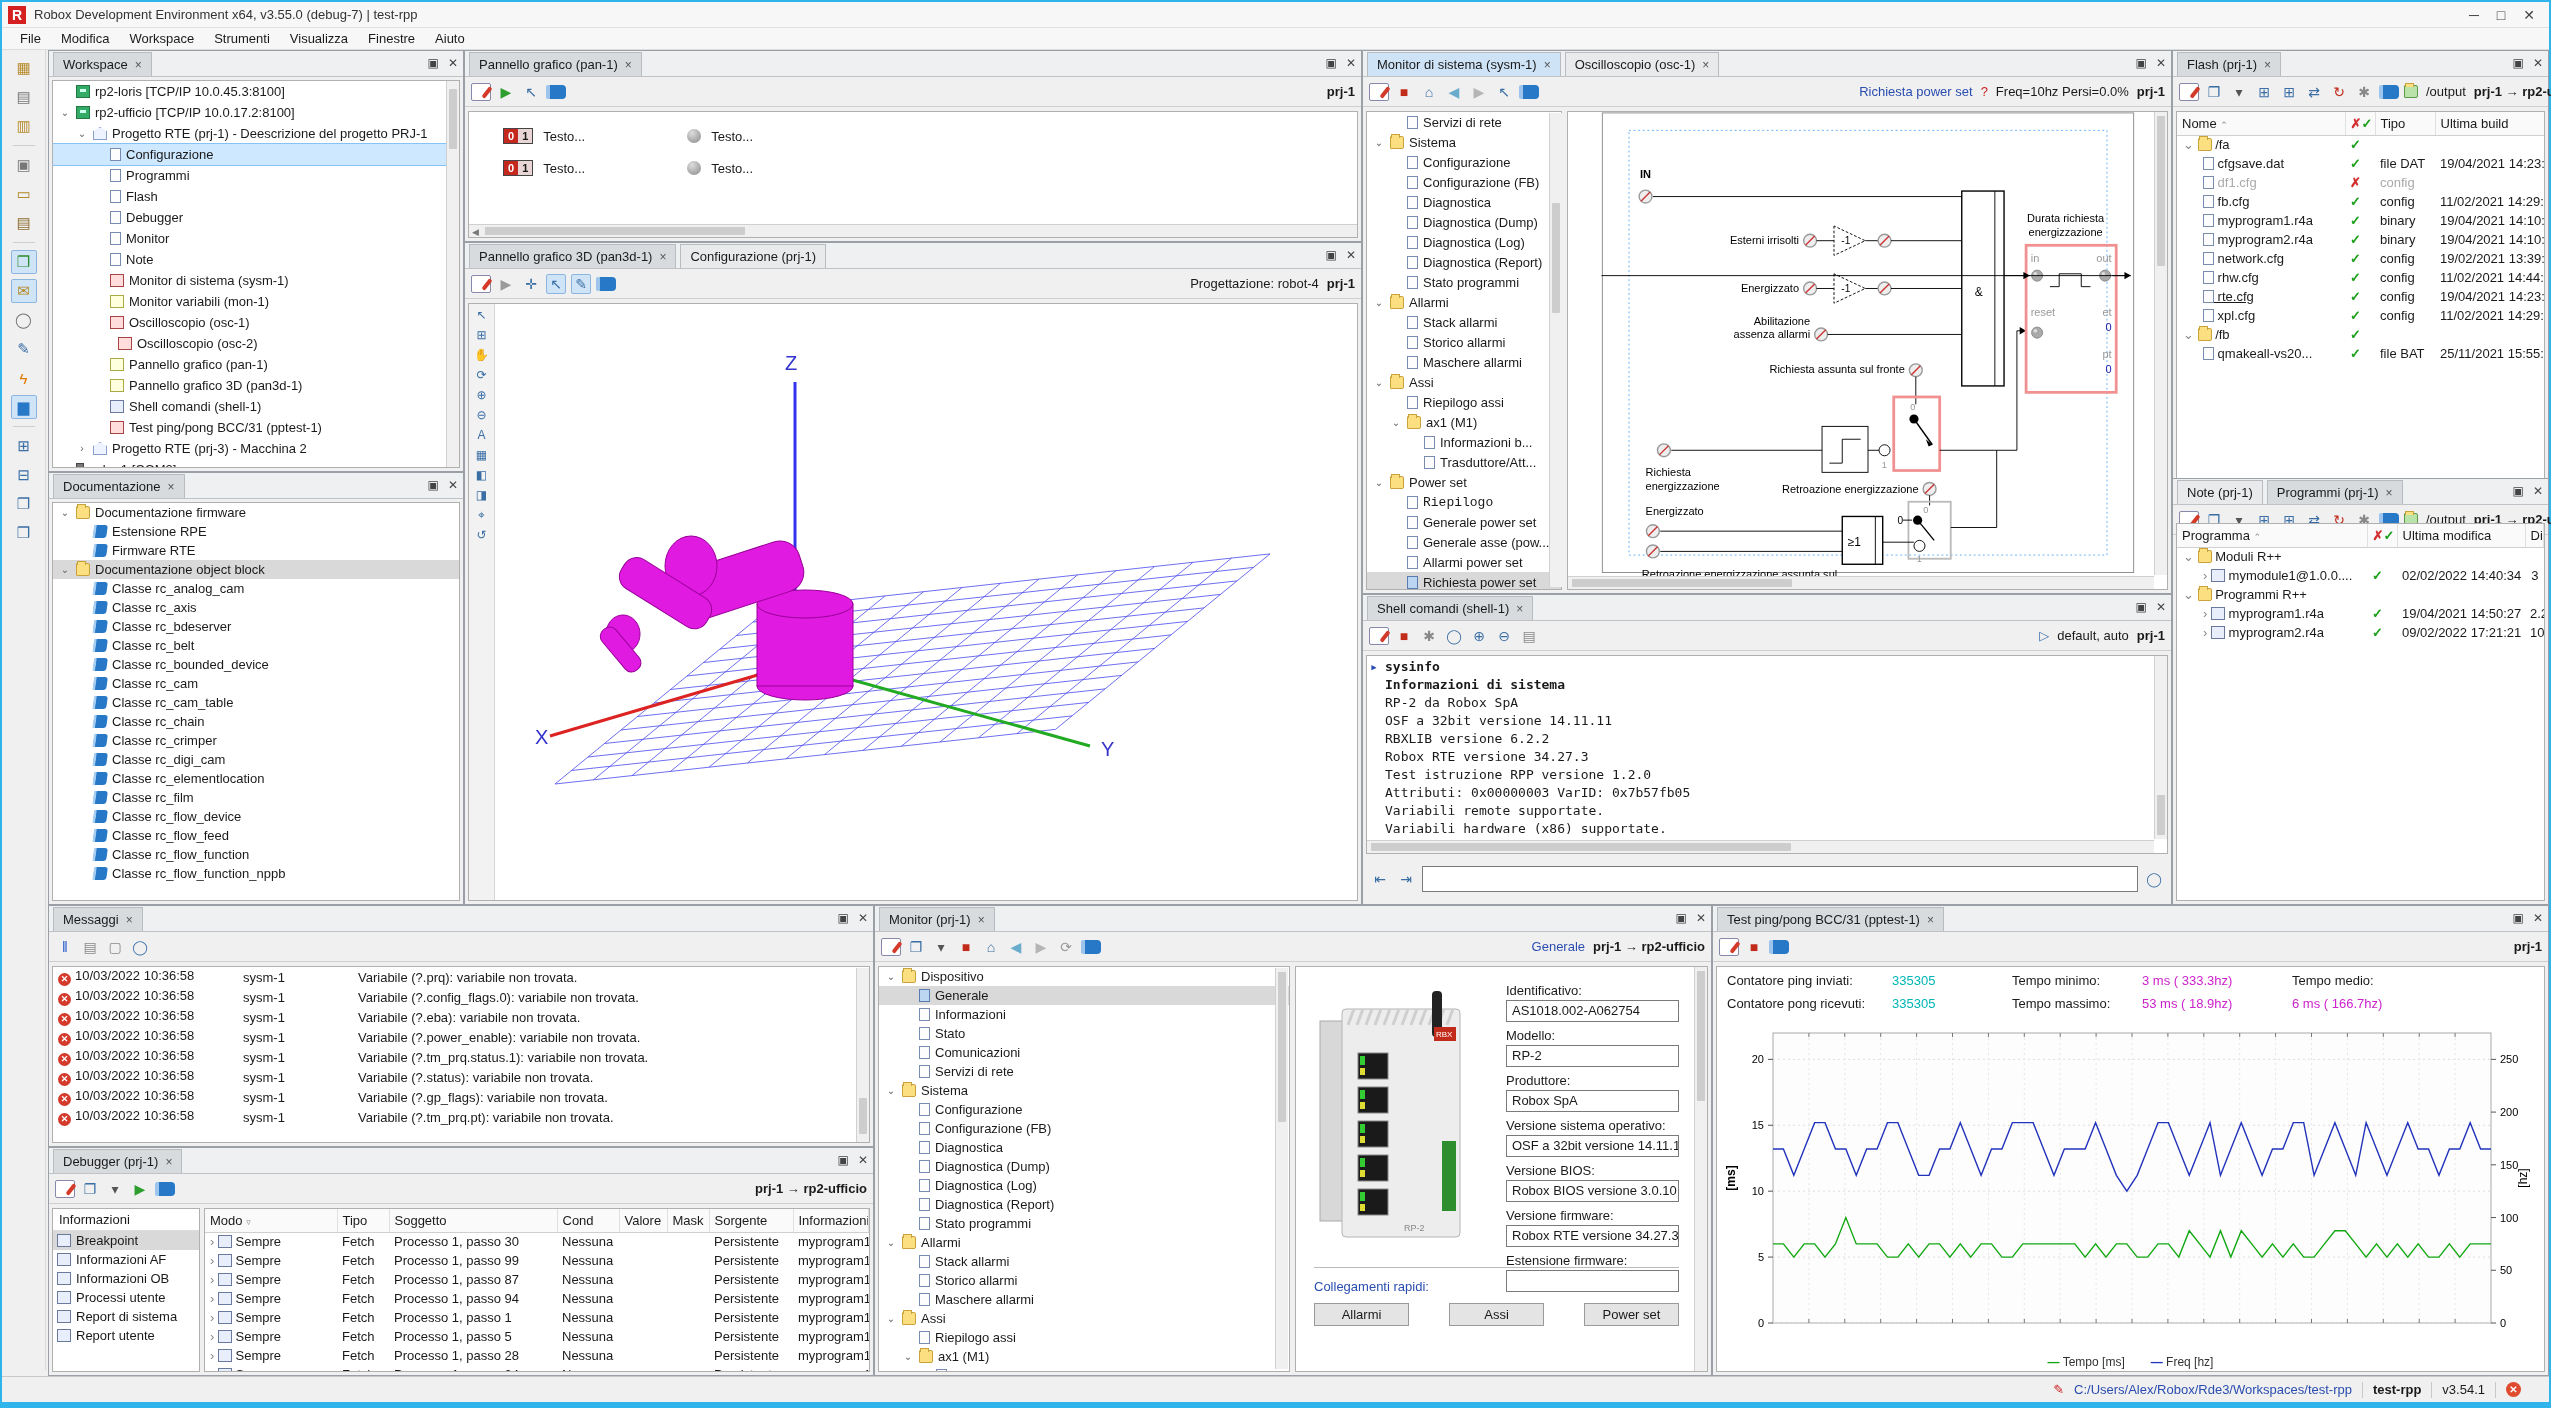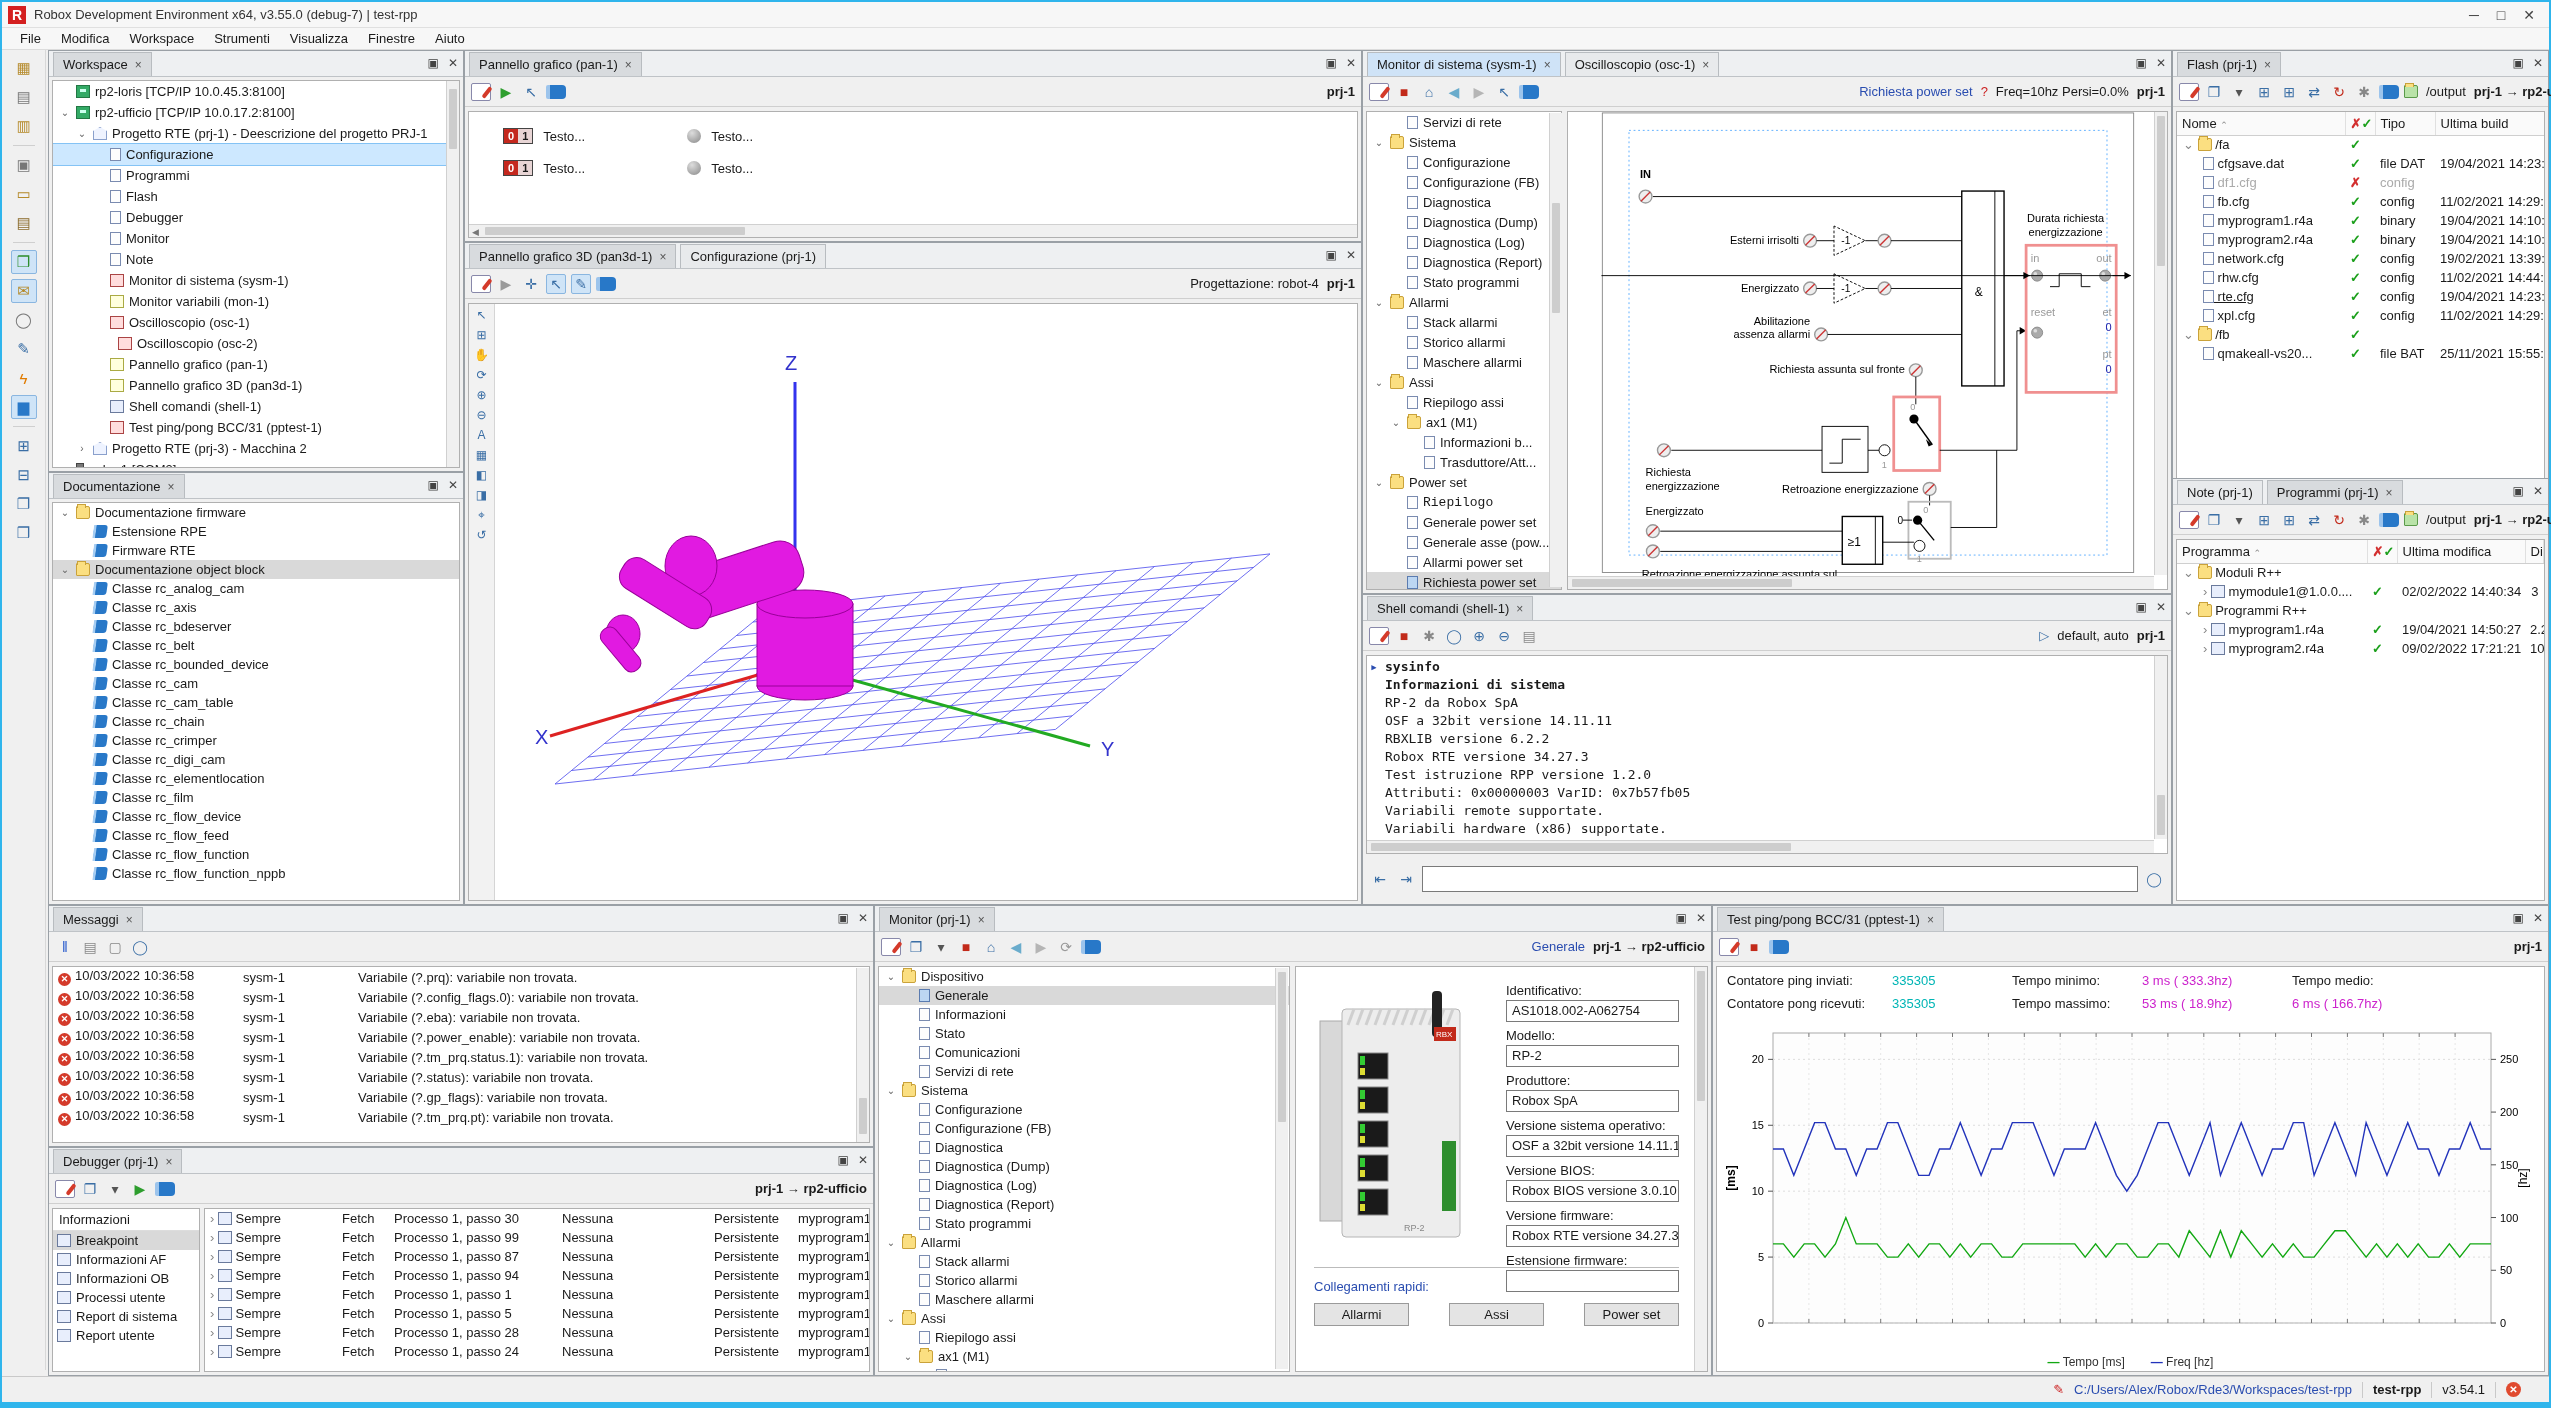--- a/index.html
+++ b/index.html
@@ -1122,21 +1122,21 @@
         <span class="ti " style="color:#3a6ea5">⇄</span>
         <span class="ti " style="color:#c22a1a">↻</span>
         <span class="ti " style="color:#888">✱</span>
         <span class="ti bk"></span>
       <div class="tright">
           <span class="tico folder" style="background:#b9e3a8;border-color:#5a9a4a;"></span>
           <span>/output</span>
           <b>prj-1 → rp2-ufficio</b>
         </div>
     </div>
-    <div class="content" style="top:60px;" id="prog-table">
+    <div class="content" style="top:44px;" id="prog-table">
         <table class="grid">
           <colgroup>
             <col style="width:190px">
             <col style="width:30px">
             <col style="width:128px">
             <col>
           </colgroup>
   <tbody>
             <tr>
               <th>Programma <span style="color:#888;font-size:9px;">⌃</span></th>
@@ -1308,20 +1308,30 @@
             <col style="width:132px">
             <col style="width:52px">
             <col style="width:168px">
             <col style="width:62px">
             <col style="width:48px">
             <col style="width:42px">
             <col style="width:84px">
             <col>
           </colgroup>
   <tbody>
+            <tr>
+              <th>Modo <span style="color:#888;font-size:9px;">▿</span></th>
+              <th>Tipo</th>
+              <th>Soggetto</th>
+              <th>Cond</th>
+              <th>Valore</th>
+              <th>Mask</th>
+              <th>Sorgente</th>
+              <th>Informazioni</th>
+            </tr>
             <tr style="height:18px;">
     <td><span style="color:#888;">›</span> <span class="tico mod" style="vertical-align:-2px;"></span> Sempre</td>
     <td>Fetch</td>
               <td>Processo 1, passo 30</td>
               <td>Nessuna</td>
               <td></td>
               <td></td>
               <td>Persistente</td>
               <td>myprogram1(1) line: 30</td>
             </tr>

